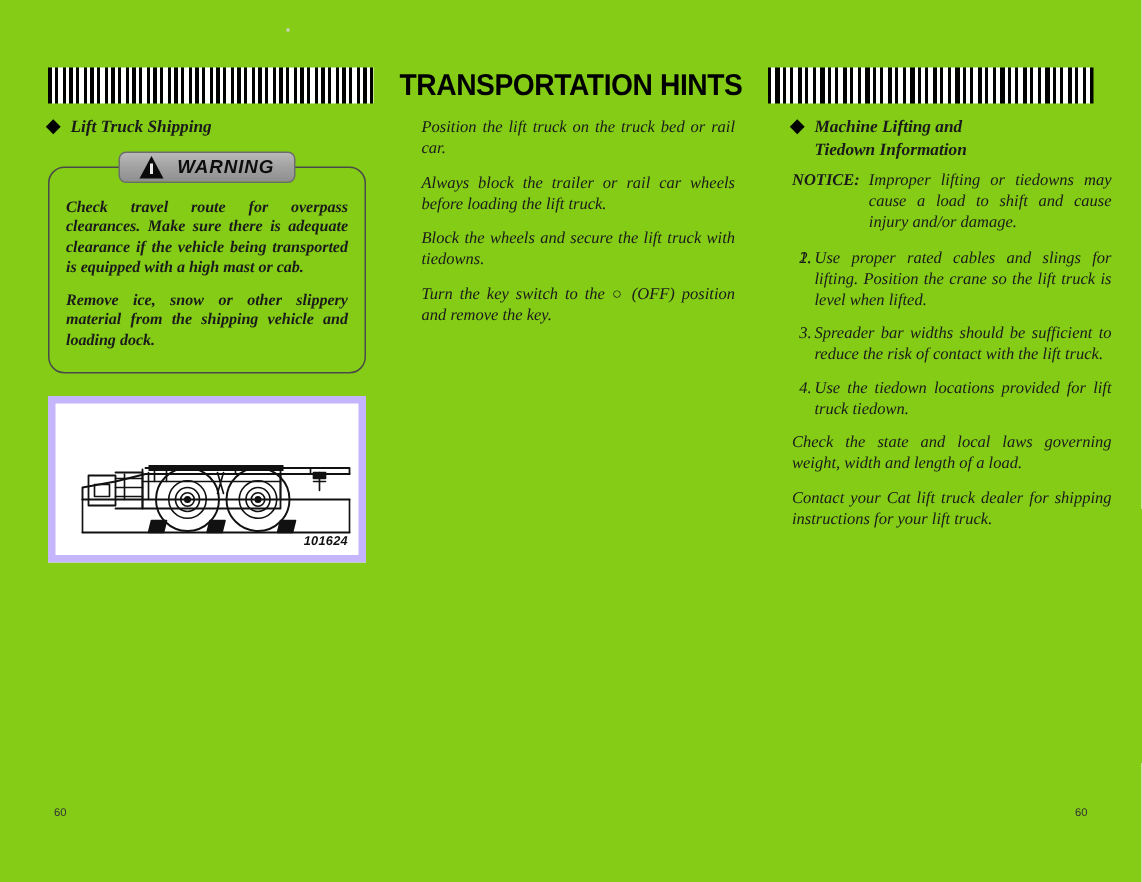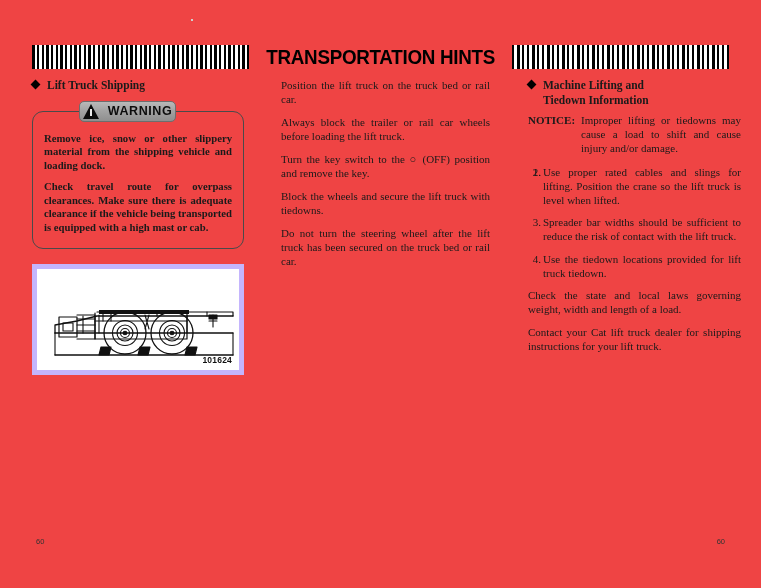--- a/index.html
+++ b/index.html
@@ -13,21 +13,21 @@
     position: relative;
     overflow: hidden;
     font-family: "Liberation Serif", "DejaVu Serif", serif;
     color: #1a1a1a;
     -webkit-font-smoothing: antialiased;
   }
 
   .page {
     position: absolute;
     inset: 0;
-    background: #ef4444;
+    background: #84cc16;
   }
 
   
   .header {
     position: absolute;
     left: 32px;
     top: 44px;
     width: 697px;
     height: 26px;
     display: flex;
@@ -68,20 +68,21 @@
     white-space: nowrap;
     padding: 0 10px;
     color: #000;
     transform: scaleX(0.94);
   }
 
   
   .col {
     position: absolute;
     top: 78px;
+    font-style: italic;
   }
   .col-left  { left: 32px;  width: 212px; }
   .col-mid   { left: 281px; width: 209px; }
   .col-right { left: 528px; width: 213px; }
 
   .section-head {
     font-weight: bold;
     font-size: 11.5px;
     line-height: 14.5px;
     margin: 0 0 6px 0;
@@ -108,21 +109,21 @@
   .warnbox {
     border: 1.2px solid #4a4a4a;
     border-radius: 11px;
     padding: 20px 11px 11px 11px;
     box-sizing: border-box;
   }
   .warn-badge {
     position: absolute;
     left: 47px;
     top: -10px;
-    width: 97px;
+    width: 118px;
     height: 21px;
     background: linear-gradient(180deg,#b9b9b9 0%, #a3a3a3 45%, #8f8f8f 100%);
     border: 1px solid #6d6d6d;
     border-radius: 5px;
     display: flex;
     align-items: center;
     justify-content: center;
     gap: 9px;
     box-sizing: border-box;
   }
@@ -270,22 +271,22 @@
       <span class="dia"></span>
       <span>Lift Truck Shipping</span>
     </div>
 
     <div class="warnwrap">
       <div class="warn-badge">
         <span class="tri"></span>
         <span class="wlabel">WARNING</span>
       </div>
       <div class="warnbox">
+        <p class="warn-p">Check travel route for overpass clearances. Make sure there is adequate clearance if the vehicle being transported is equipped with a high mast or cab.</p>
         <p class="warn-p">Remove ice, snow or other slippery material from the shipping vehicle and loading dock.</p>
-        <p class="warn-p">Check travel route for overpass clearances. Make sure there is adequate clearance if the vehicle being transported is equipped with a high mast or cab.</p>
       </div>
     </div>
 
     <div class="figbox">
       <svg width="210" height="109" viewBox="0 0 210 109">
         <g fill="none" stroke="#111" stroke-width="1.1" stroke-linejoin="round" stroke-linecap="round">
 
           <path d="M18 64 L196 64" stroke-width="1.3"></path>
           <path d="M18 64 L18 56 L40 52 L60 47 L196 47" stroke-width="1.3"></path>
           <path d="M46 47 L46 64 M62 46 L62 64 M150 47 L150 64"></path>
@@ -328,23 +329,22 @@
           <path d="M18 64 L18 86 M196 64 L196 86"></path>
         </g>
       </svg>
       <div class="figcap">101624</div>
     </div>
   </div>
 
   <div class="col col-mid">
     <p class="body">Position the lift truck on the truck bed or rail car.</p>
     <p class="body">Always block the trailer or rail car wheels before loading the lift truck.</p>
+    <p class="body">Block the wheels and secure the lift truck with tiedowns.</p>
     <p class="body">Turn the key switch to the ○ (OFF) position and remove the key.</p>
-    <p class="body">Block the wheels and secure the lift truck with tiedowns.</p>
-    <p class="body">Do not turn the steering wheel after the lift truck has been secured on the truck bed or rail car.</p>
   </div>
 
   <div class="col col-right">
 
     <div class="section-head">
       <span class="dia"></span>
       <span>Machine Lifting and</span>
       <span class="line2">Tiedown Information</span>
     </div>
 

